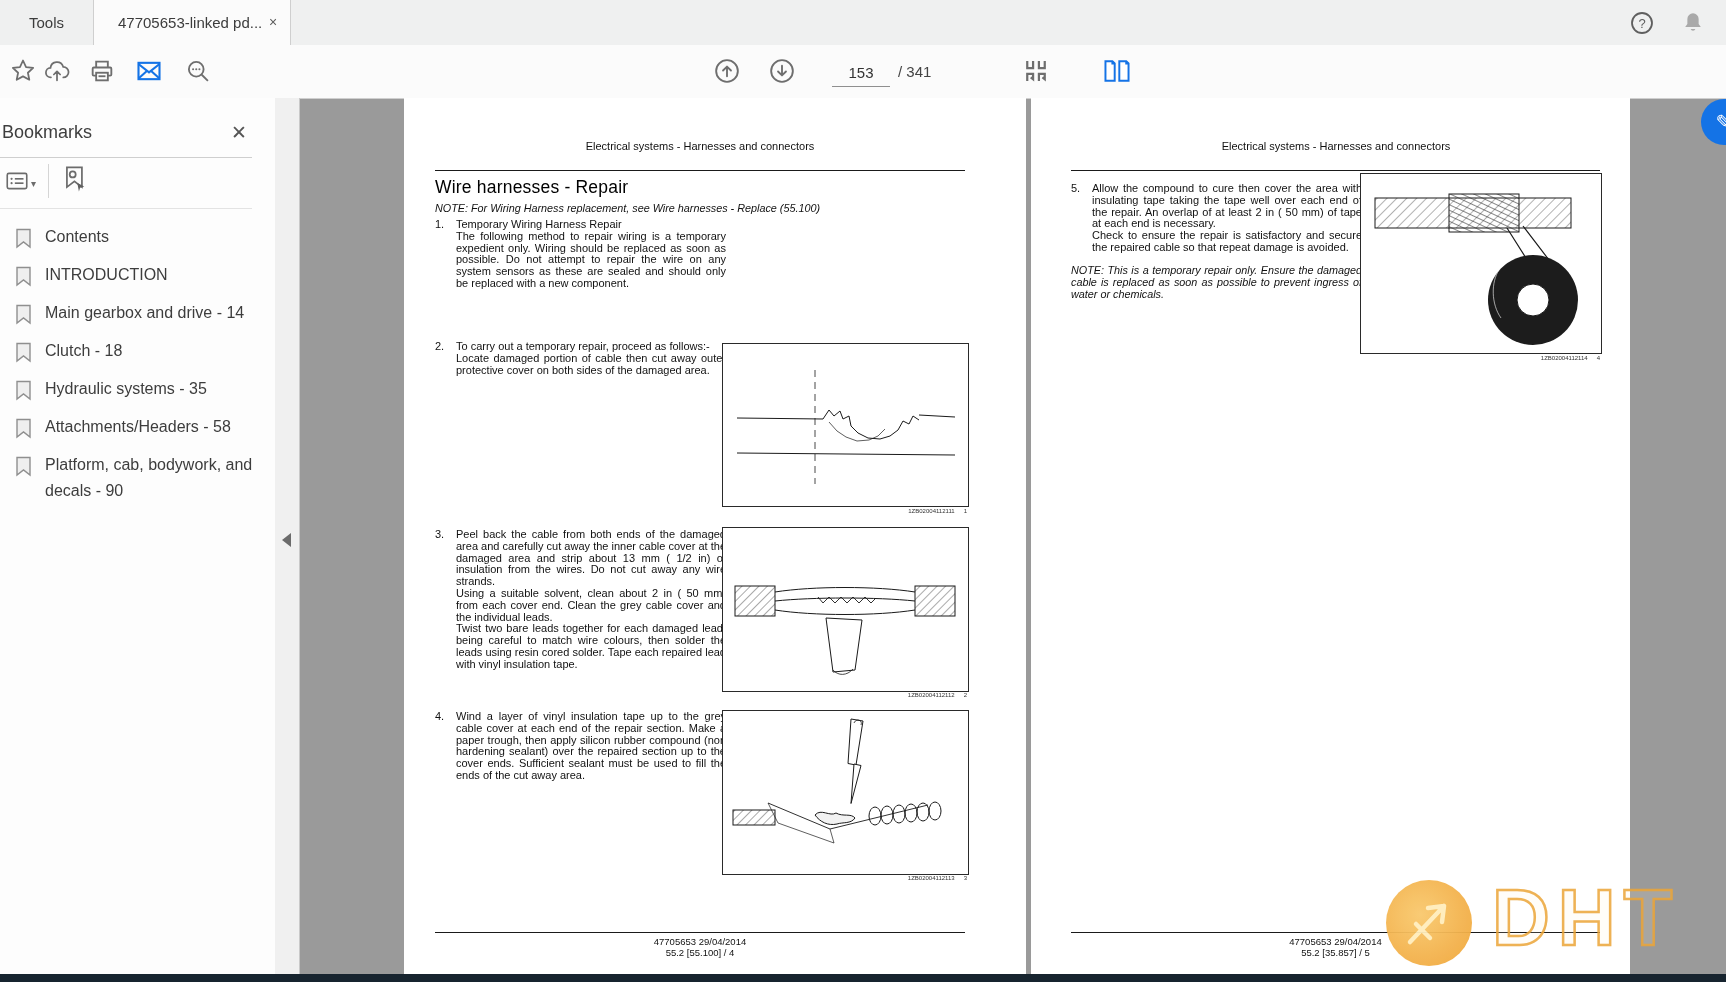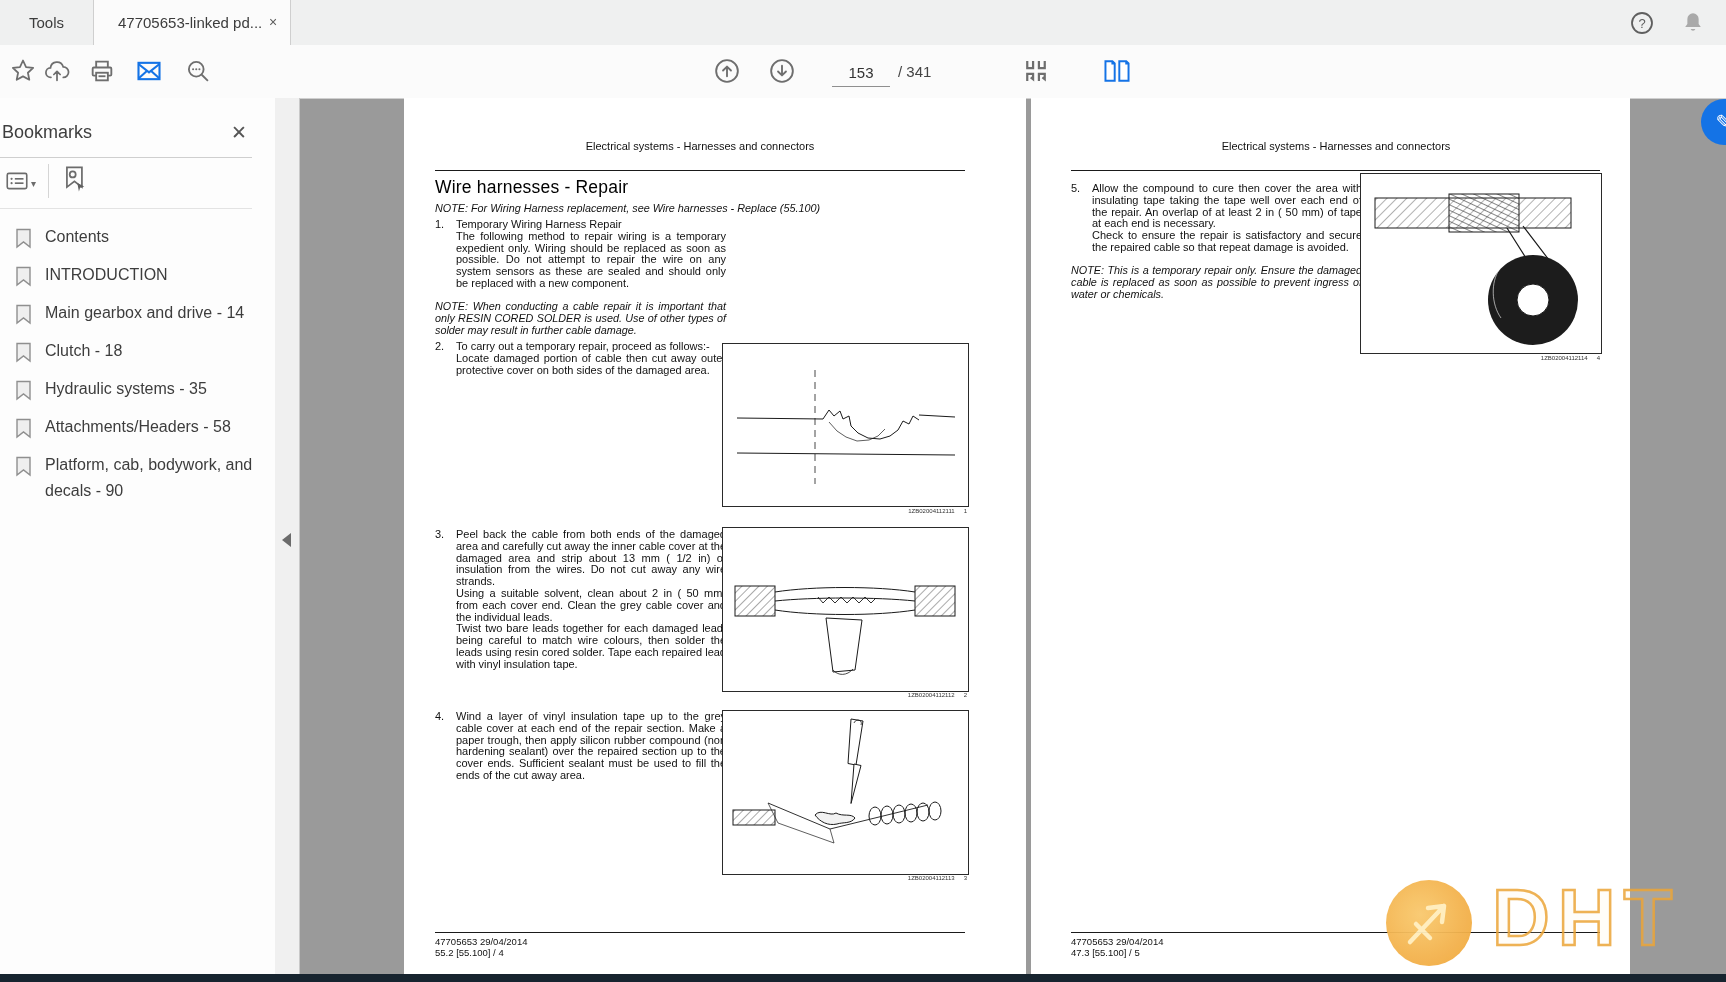--- a/index.html
+++ b/index.html
@@ -56,21 +56,21 @@
   .ph{font-size:11px;color:#111;text-align:center;}
   .rule{border-top:1.4px solid #1a1a1a;}
   .h1{font-size:17.5px;font-weight:normal;color:#000;letter-spacing:.2px;}
   .note{font-style:italic;font-size:10.8px;line-height:11.8px;color:#111;text-align:justify;}
   .step{display:flex;font-size:11px;line-height:11.8px;color:#111;}
   .step-num{width:21px;flex:none;}
   .step-body{flex:1;text-align:justify;white-space:pre-line;}
   .fig{border:1px solid #2a2a2a;background:#fff;}
   .figcap{font-size:6px;color:#333;text-align:right;}
   .figcap .fignum{margin-left:9px;}
-  .footer{font-size:9.5px;color:#111;text-align:left;line-height:11px;}
+  .footer{font-size:9.5px;color:#111;text-align:center;line-height:11px;}
 
   
   .wm-circle{left:1386px;top:880px;width:86px;height:86px;border-radius:50%;
              background:radial-gradient(circle at 40% 40%, #f9c96e, #f0a437);opacity:.95;}
   .wm-brand{left:1492px;top:872px;font-size:80px;font-weight:bold;
             letter-spacing:8px;color:rgba(255,244,215,.14);
             -webkit-text-stroke:2.5px rgba(235,165,55,.85);}
   .wm-tag{left:1466px;top:956px;font-family:"DejaVu Sans Mono",monospace;font-size:16.5px;
           color:#eba93d;letter-spacing:1px;white-space:nowrap;text-shadow:0 0 3px rgba(255,200,90,.6);margin-top:28px;}
   .bottombar{left:0;top:974px;width:1726px;height:8px;background:#17242f;}
@@ -239,21 +239,20 @@
   <div class="abs ph" style="left:96px;top:42px;width:400px">Electrical systems - Harnesses and connectors</div>
   <div class="abs rule" style="left:31px;top:72px;width:530px"></div>
   <div class="abs h1" style="left:31px;top:79px">Wire harnesses - Repair</div>
   <div class="abs note" style="left:31px;top:105px;width:535px;text-align:left">NOTE: For Wiring Harness replacement, see Wire harnesses - Replace (55.100)</div>
 
   <div class="abs step" style="left:31px;top:121px;width:291px">
     <span class="step-num">1.</span>
     <span class="step-body">Temporary Wiring Harness Repair
 The following method to repair wiring is a temporary expedient only. Wiring should be replaced as soon as possible. Do not attempt to repair the wire on any system sensors as these are sealed and should only be replaced with a new component.</span>
   </div>
-  <div class="abs note" style="left:31px;top:203px;width:291px">NOTE: When conducting a cable repair it is important that only RESIN CORED SOLDER is used. Use of other types of solder may result in further cable damage.</div>
   <div class="abs step" style="left:31px;top:243px;width:291px">
     <span class="step-num">2.</span>
     <span class="step-body">To carry out a temporary repair, proceed as follows:-
 Locate damaged portion of cable then cut away outer protective cover on both sides of the damaged area.</span>
   </div>
   <div class="abs step" style="left:31px;top:431px;width:291px">
     <span class="step-num">3.</span>
     <span class="step-body">Peel back the cable from both ends of the damaged area and carefully cut away the inner cable cover at the damaged area and strip about 13 mm ( 1/2 in) of insulation from the wires.  Do not cut away any wire strands.
 Using a suitable solvent, clean about 2 in ( 50 mm) from each cover end. Clean the grey cable cover and the individual leads.
 Twist two bare leads together for each damaged lead, being careful to match wire colours, then solder the leads using resin cored solder. Tape each repaired lead with vinyl insulation tape.</span>
@@ -360,21 +359,21 @@
       <path d="M138 96c-8 12-8 34 2 48" stroke="#fff" stroke-width="1" opacity=".6"></path>
     </svg>
   </div>
   <div class="abs figcap" style="left:329px;top:257px;width:240px">
     <span>1ZB02004112114</span><span class="fignum">4</span>
   </div>
 
   <div class="abs rule" style="left:40px;top:834px;width:529px;border-top-width:1px"></div>
   <div class="abs footer" style="left:40px;top:838px;width:529px">
     <div>47705653 29/04/2014</div>
-    <div>47.3 [55.100] / 5</div>
+    <div>55.2 [35.857] / 5</div>
   </div>
 </div>
 
 <div class="abs wm-circle">
   <svg width="86" height="86" viewBox="0 0 86 86">
     <path d="M24 62 L58 26 M58 26l-16 2M58 26l-2 16M30 44l14 14" stroke="#ffedbb" stroke-width="4.5" fill="none" stroke-linecap="round"></path>
   </svg>
 </div>
 <div class="abs wm-brand">DHT</div>
 <div class="abs wm-tag">Sharing creates success</div>

